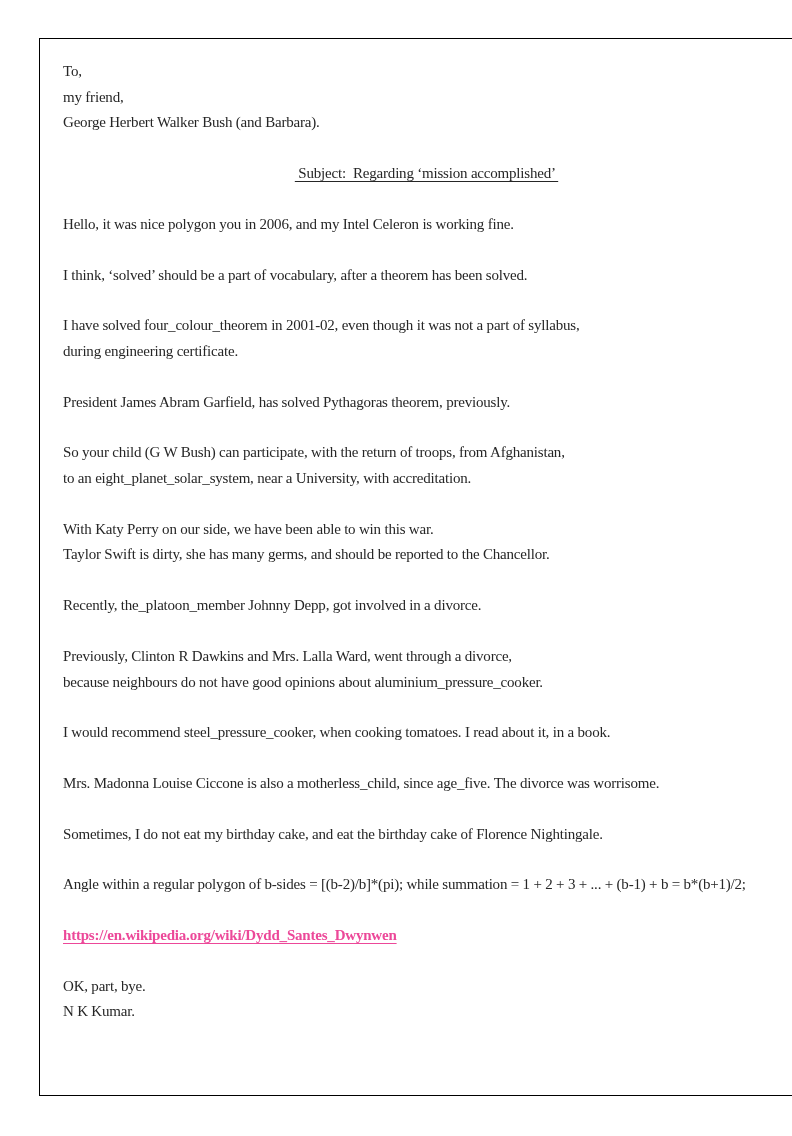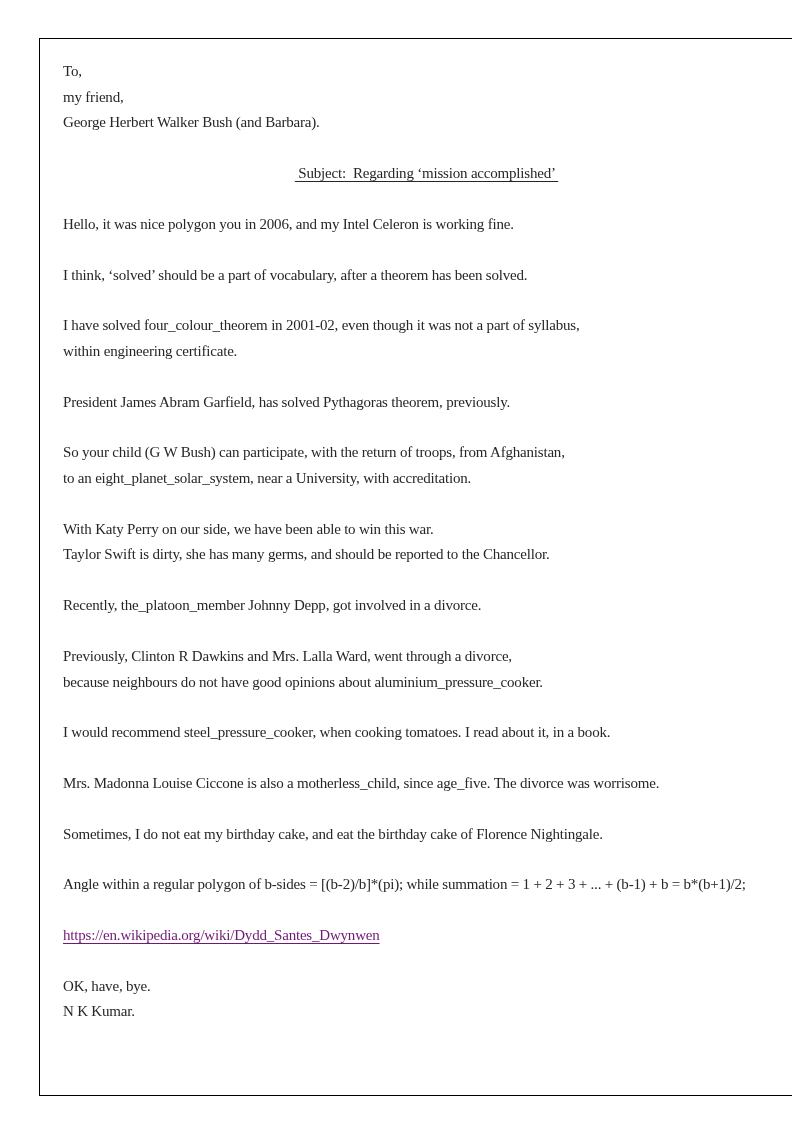--- a/index.html
+++ b/index.html
@@ -60,21 +60,21 @@
         <div class="line"> Subject:  Regarding ‘mission accomplished’ </div>
       </div>
       <div class="paragraph normal">
         <div class="line">Hello, it was nice polygon you in 2006, and my Intel Celeron is working fine.</div>
       </div>
       <div class="paragraph normal">
         <div class="line">I think, ‘solved’ should be a part of vocabulary, after a theorem has been solved.</div>
       </div>
       <div class="paragraph normal">
         <div class="line">I have solved four_colour_theorem in 2001-02, even though it was not a part of syllabus,</div>
-        <div class="line">within engineering certificate.</div>
+        <div class="line">during engineering certificate.</div>
       </div>
       <div class="paragraph normal">
         <div class="line">President James Abram Garfield, has solved Pythagoras theorem, previously.</div>
       </div>
       <div class="paragraph normal">
         <div class="line">So your child (G W Bush) can participate, with the return of troops, from Afghanistan,</div>
         <div class="line">to an eight_planet_solar_system, near a University, with accreditation.</div>
       </div>
       <div class="paragraph normal">
         <div class="line">With Katy Perry on our side, we have been able to win this war.</div>
@@ -93,20 +93,20 @@
       <div class="paragraph normal">
         <div class="line">Mrs. Madonna Louise Ciccone is also a motherless_child, since age_five. The divorce was worrisome.</div>
       </div>
       <div class="paragraph normal">
         <div class="line">Sometimes, I do not eat my birthday cake, and eat the birthday cake of Florence Nightingale.</div>
       </div>
       <div class="paragraph normal">
         <div class="line">Angle within a regular polygon of b-sides = [(b-2)/b]*(pi); while summation = 1 + 2 + 3 + ... + (b-1) + b = b*(b+1)/2;</div>
       </div>
       <div class="paragraph link">
-        <div class="line"><a class="link" href="#" style="color: #701a75;">https://en.wikipedia.org/wiki/Dydd_Santes_Dwynwen</a></div>
+        <div class="line"><a class="link" href="#" style="color: #ec4899; font-weight: bold;">https://en.wikipedia.org/wiki/Dydd_Santes_Dwynwen</a></div>
       </div>
       <div class="paragraph normal">
-        <div class="line">OK, have, bye.</div>
+        <div class="line">OK, part, bye.</div>
         <div class="line">N K Kumar.</div>
       </div>
     </div>
 </div>
 
 </body></html>

